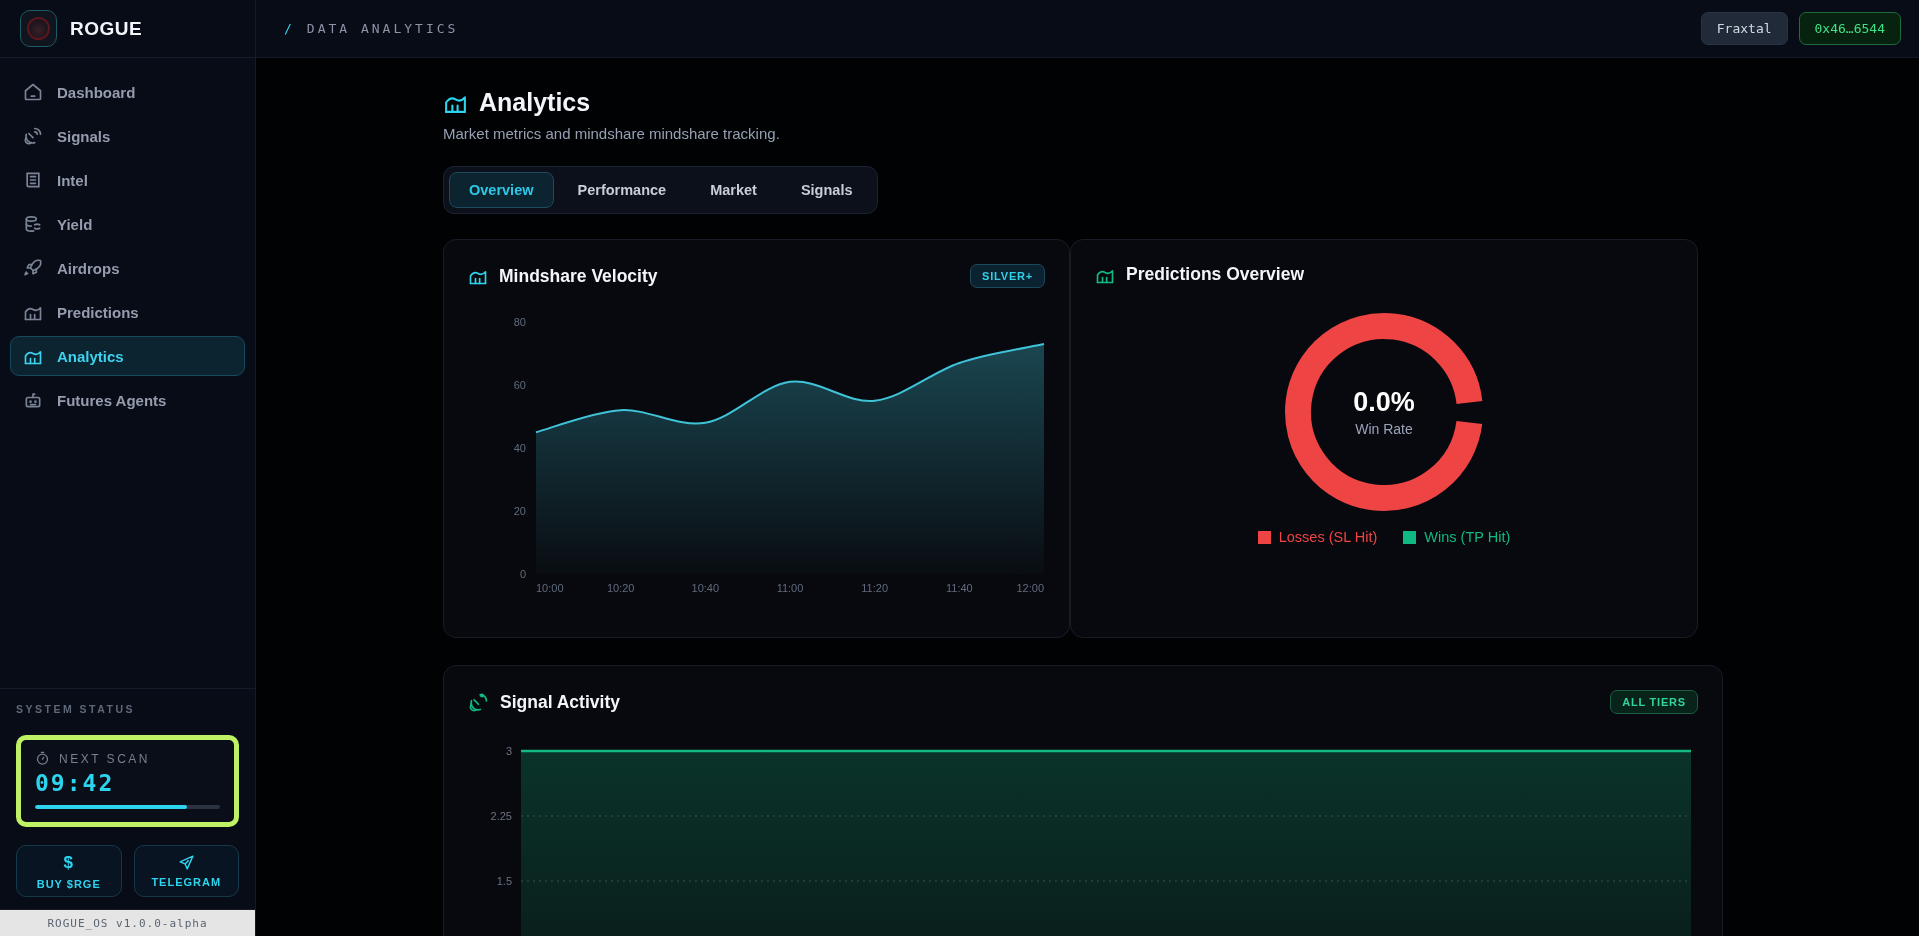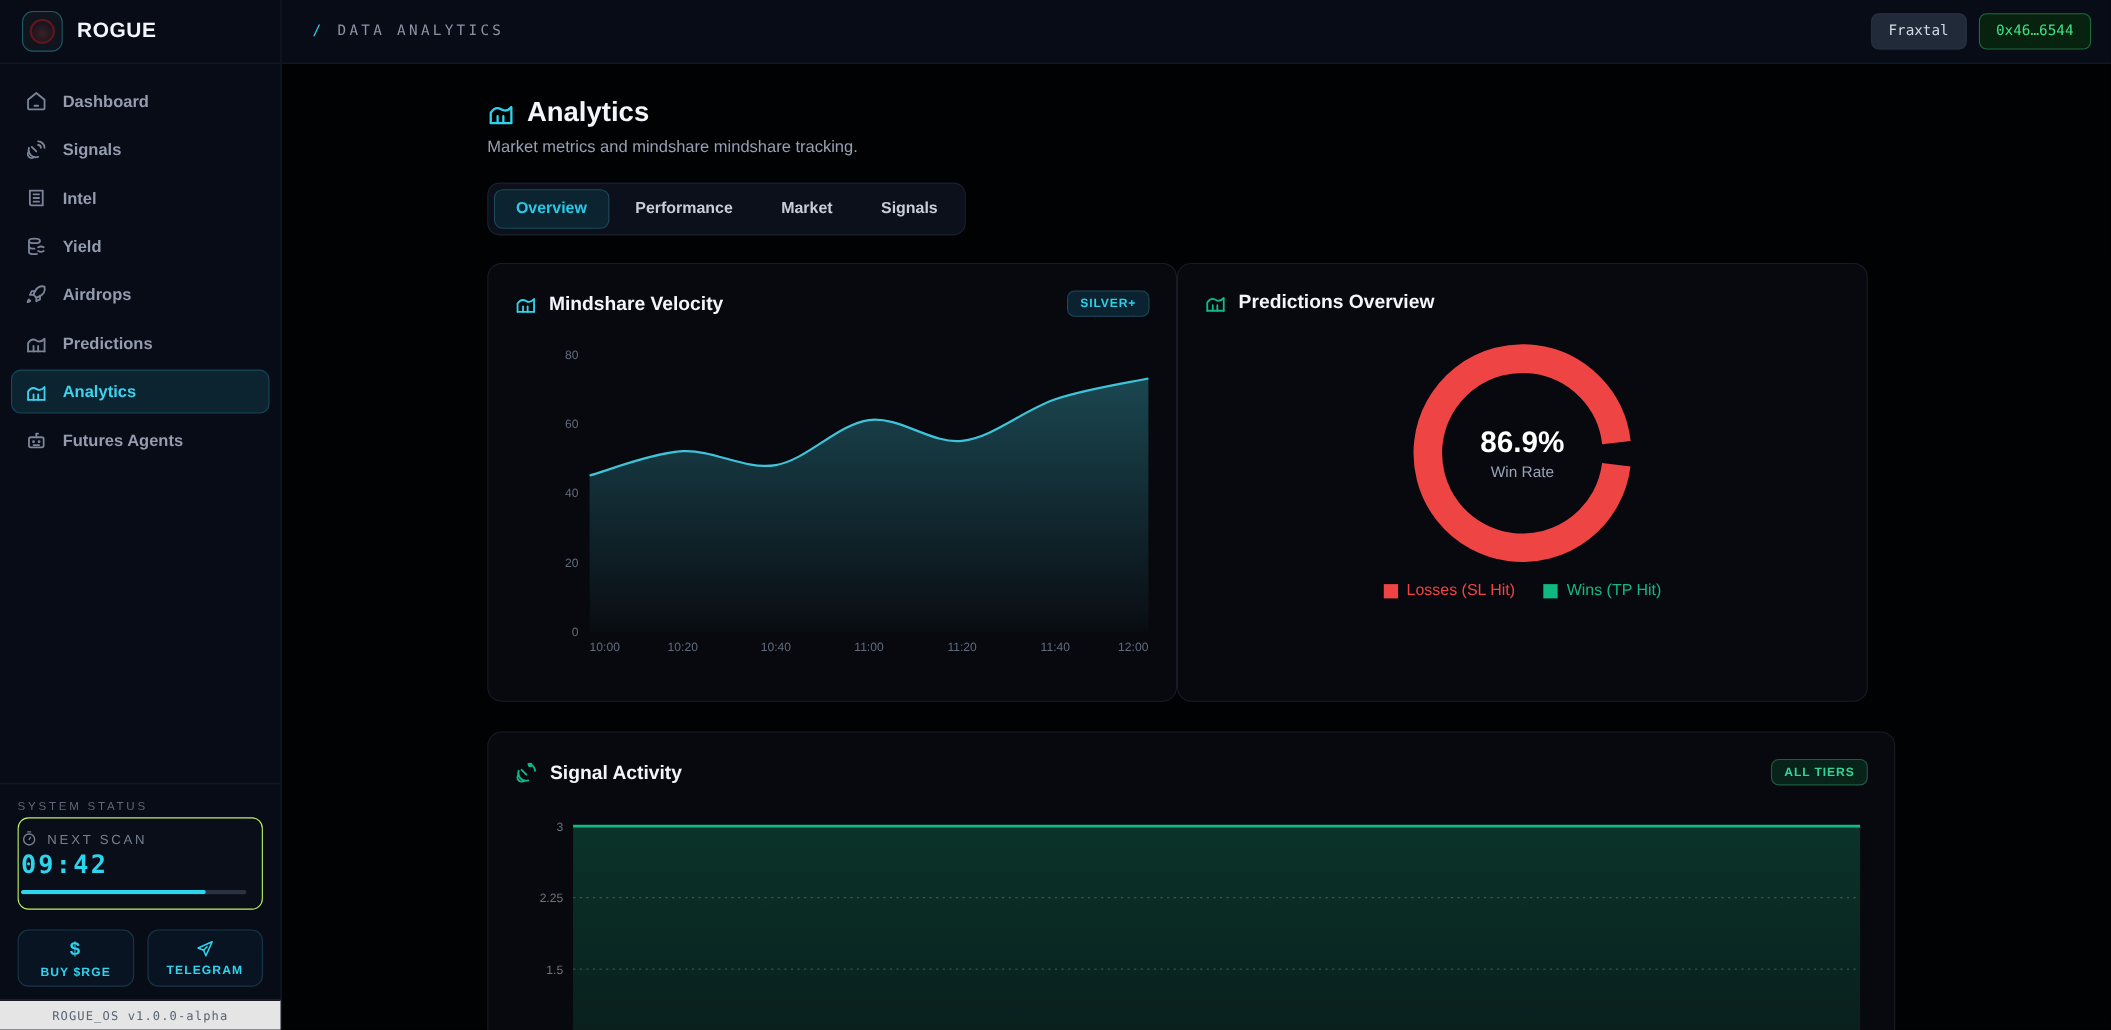--- a/index.html
+++ b/index.html
@@ -13,22 +13,22 @@
   .avatar::after { content:""; position:absolute; inset:6px; border-radius:50%; border:2px solid #5a1720; background:radial-gradient(circle at 50% 60%, #3a2026 0%, #1a141c 70%); }
   .logo-name { color:#f2f5f9; font-size:19px; font-weight:bold; letter-spacing:.5px; }
   .nav { padding:14px 10px 0 10px; flex:1; }
   .nav-item { display:flex; align-items:center; gap:14px; height:40px; margin-bottom:4px; padding:0 12px; border-radius:9px; border:1px solid transparent; color:#949cae; font-size:15px; font-weight:600; cursor:pointer; }
   .nav-item .nicon { width:20px; height:20px; flex:none; display:flex; align-items:center; justify-content:center; }
   .nav-item svg { stroke:#7b8496; }
   .nav-item.active { color:#3dd2ef; background:#0b2430; border-color:#17495c; }
   .nav-item.active svg { stroke:#3dd2ef; }
 
   .side-bottom { border-top:1px solid #151b28; padding:14px 16px 10px 16px; }
-  .sys-label { color:#5f6878; font-size:10.5px; font-weight:normal; letter-spacing:2.5px; margin-bottom:4px; }
-  .scan-box { border:1px solid #bef264; background:#0a0e18; border-radius:10px; padding:11px 14px 13px 2px; }
+  .sys-label { color:#5f6878; font-size:10.5px; font-weight:bold; letter-spacing:2.5px; margin-bottom:20px; }
+  .scan-box { border:5px solid #bef264; background:#0a0e18; border-radius:10px; padding:11px 14px 13px 14px; }
   .scan-row { display:flex; align-items:center; gap:9px; color:#76808f; font-size:12px; letter-spacing:2.5px; }
   .scan-time { color:#2dd4ee; font-size:23px; font-weight:bold; letter-spacing:2px; margin-top:4px; }
   .scan-track { margin-top:9px; height:4px; border-radius:2px; background:#2b3342; overflow:hidden; }
   .scan-fill { height:100%; border-radius:2px; background:#2dd4ee; }
   .side-btn-row { display:flex; gap:12px; margin-top:18px; }
   .side-btn { flex:1; height:52px; border-radius:10px; border:1px solid #16394a; background:#081421; display:flex; flex-direction:column; align-items:center; justify-content:center; gap:5px; color:#2dd4ee; font-size:11px; font-weight:bold; letter-spacing:1px; cursor:pointer; }
   .side-footer { height:27px; margin:12px -16px -10px -16px; background:#e5e5e5; border-top:1px solid #161b26; display:flex; align-items:center; justify-content:center; color:#5b6472; font-size:11px; letter-spacing:1px; }
 
   
   .topbar { position:fixed; left:256px; right:0; top:0; height:58px; background:#070c17; border-bottom:1px solid #151b28; display:flex; align-items:center; padding:0 18px 0 28px; z-index:4; }
@@ -281,21 +281,21 @@
               </svg>
           </span>
           <span class="card-title">Predictions Overview</span>
         </div>
         <div class="donut-wrap">
           <div class="donut-box">
             <svg id="donut-svg" width="210" height="210">
                 <circle cx="105" cy="105" r="86" fill="none" stroke="#ef4444" stroke-width="26" stroke-dasharray="519.3401722234327 23.013764194011742" transform="rotate(7 105 105)"></circle>
               </svg>
             <div class="donut-center">
-              <span class="val">86.9%</span>
+              <span class="val">0.0%</span>
               <span class="lbl">Win Rate</span>
             </div>
           </div>
           <div class="legend">
             <div class="legend-item">
               <span class="legend-swatch" style="background: rgb(239, 68, 68);"></span>
               <span style="color: rgb(239, 68, 68);">Losses (SL Hit)</span>
             </div>
             <div class="legend-item">
               <span class="legend-swatch" style="background: rgb(16, 185, 129);"></span>

